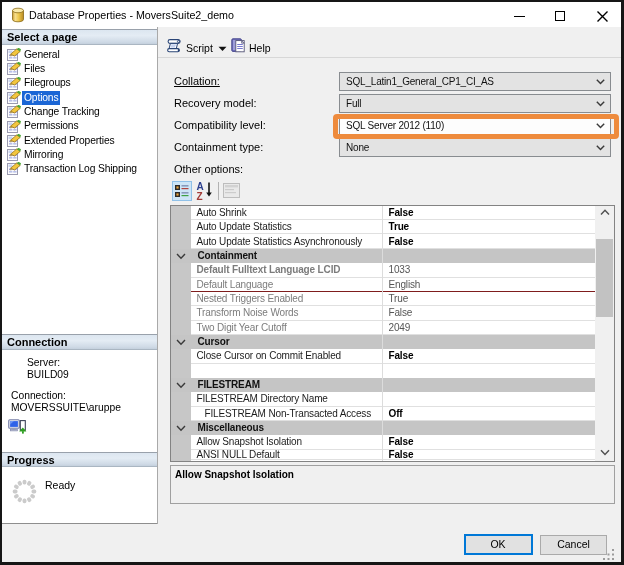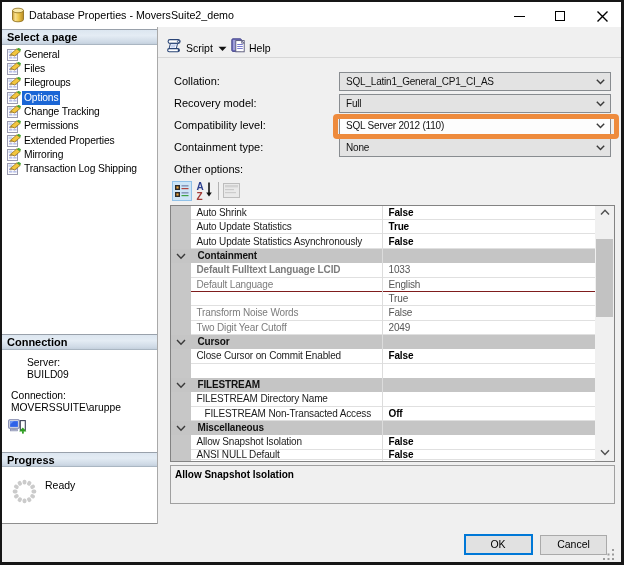--- a/index.html
+++ b/index.html
@@ -147,21 +147,21 @@
 <svg class="a" style="left:229px;top:36px;" width="15" height="15" viewBox="0 0 15 15">
  <rect x="0.8" y="0.8" width="9.6" height="12.6" rx="1.2" fill="#6d6db8" stroke="#4a4a90" stroke-width="1"></rect>
  <rect x="2" y="2" width="3.4" height="10" fill="#9d9dd8"></rect>
  <rect x="4.8" y="2.6" width="8.4" height="11.2" fill="#fff" stroke="#555577" stroke-width="0.9"></rect>
  <path d="M10.6 2.6 L13.2 5.2 L10.6 5.2 Z" fill="#ccccdd" stroke="#555577" stroke-width="0.7"></path>
  <rect x="6.2" y="6" width="5.6" height="1" fill="#7a7ad0"></rect>
  <rect x="6.2" y="8" width="5.6" height="1" fill="#7a7ad0"></rect>
  <rect x="6.2" y="10" width="5.6" height="1" fill="#7a7ad0"></rect>
 </svg>
 <div class="a" style="left:247px;top:40px;font-size:10.5px;">Help</div>
-<div class="a lbl" style="left:172px;top:73px;">Collation:</div>
+<div class="a lbl" style="left:172px;top:73px;text-decoration:underline;">Collation:</div>
 <div class="a combo" style="left:337px;top:70px;width:272px;height:19px;background:#e3e3e3;">SQL_Latin1_General_CP1_CI_AS</div>
 <svg class="a" style="left:594px;top:77px;" width="9" height="6" viewBox="0 0 9 6">
       <path class="chev" d="M0.8 0.8 L4.5 4.6 L8.2 0.8"></path>
     </svg>
 <div class="a lbl" style="left:172px;top:95px;">Recovery model:</div>
 <div class="a combo" style="left:337px;top:92px;width:272px;height:19px;background:#e3e3e3;">Full</div>
 <svg class="a" style="left:594px;top:99px;" width="9" height="6" viewBox="0 0 9 6">
       <path class="chev" d="M0.8 0.8 L4.5 4.6 L8.2 0.8"></path>
     </svg>
 <div class="a lbl" style="left:172px;top:117px;">Compatibility level:</div>
@@ -221,20 +221,21 @@
     </svg>
 <div class="a gridrow" style="left:188.5px;top:261.2px;width:404.0px;height:14.4px;line-height:14.4px;border-bottom:1px solid #e0e0e0;">
       <span style="position:absolute;left:6px;color:#7c7c7c;font-weight:bold;">Default Fulltext Language LCID</span>
       <span style="position:absolute;left:198px;color:#555555;font-weight:normal;">1033</span>
     </div>
 <div class="a gridrow" style="left:188.5px;top:275.6px;width:404.0px;height:14.4px;line-height:14.4px;border-bottom:1px solid #7f1d1d;">
       <span style="position:absolute;left:6px;color:#7c7c7c;">Default Language</span>
       <span style="position:absolute;left:198px;color:#555555;font-weight:normal;">English</span>
     </div>
 <div class="a gridrow" style="left:188.5px;top:289.9px;width:404.0px;height:14.4px;line-height:14.4px;border-bottom:1px solid #e0e0e0;">
+      <span style="position:absolute;left:6px;color:#7c7c7c;">Nested Triggers Enabled</span>
       <span style="position:absolute;left:198px;color:#555555;font-weight:normal;">True</span>
     </div>
 <div class="a gridrow" style="left:188.5px;top:304.3px;width:404.0px;height:14.4px;line-height:14.4px;border-bottom:1px solid #e0e0e0;">
       <span style="position:absolute;left:6px;color:#7c7c7c;">Transform Noise Words</span>
       <span style="position:absolute;left:198px;color:#555555;font-weight:normal;">False</span>
     </div>
 <div class="a gridrow" style="left:188.5px;top:318.6px;width:404.0px;height:14.4px;line-height:14.4px;border-bottom:1px solid #e0e0e0;">
       <span style="position:absolute;left:6px;color:#7c7c7c;">Two Digit Year Cutoff</span>
       <span style="position:absolute;left:198px;color:#555555;font-weight:normal;">2049</span>
     </div>

